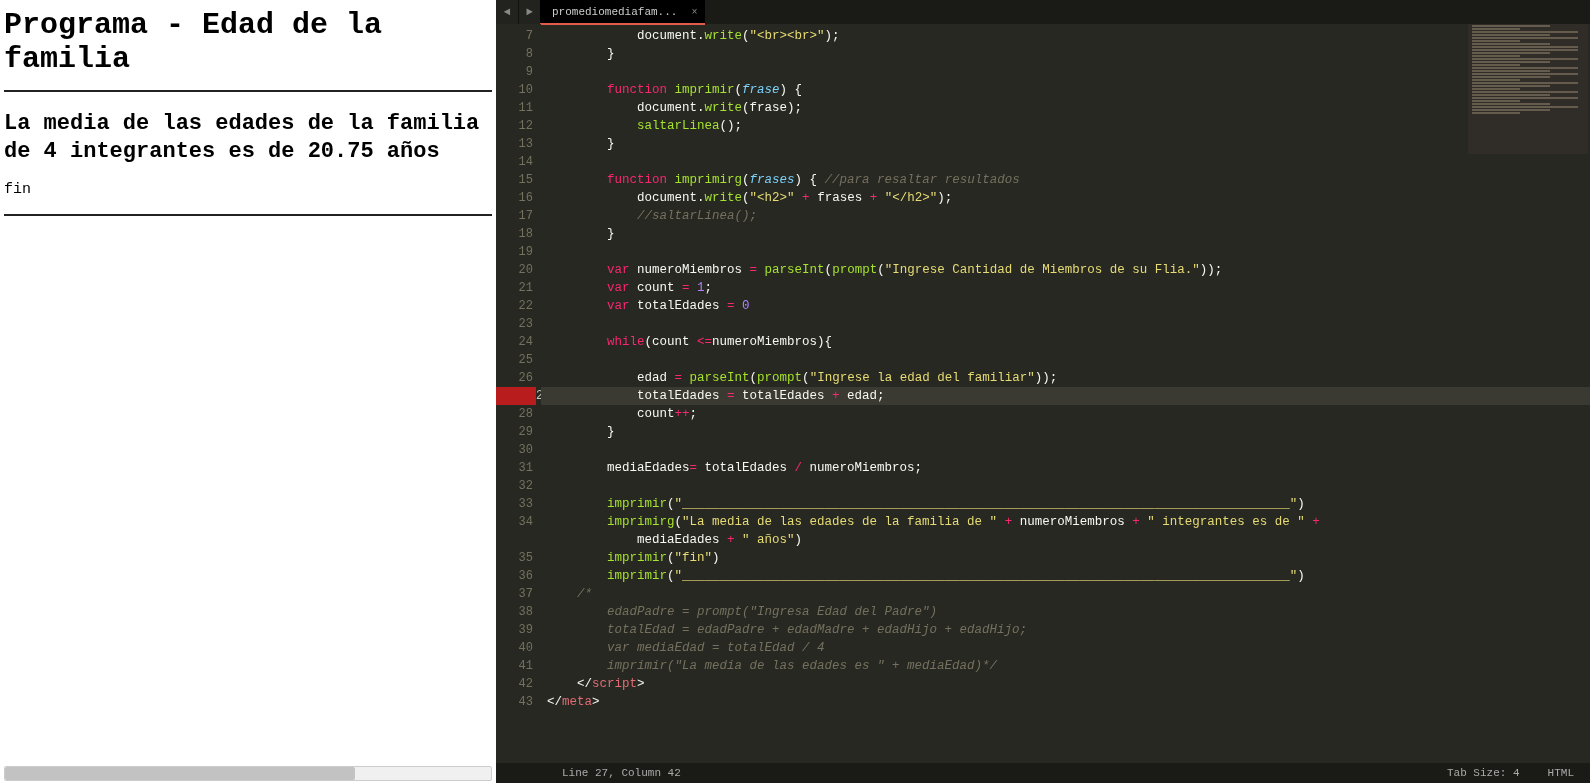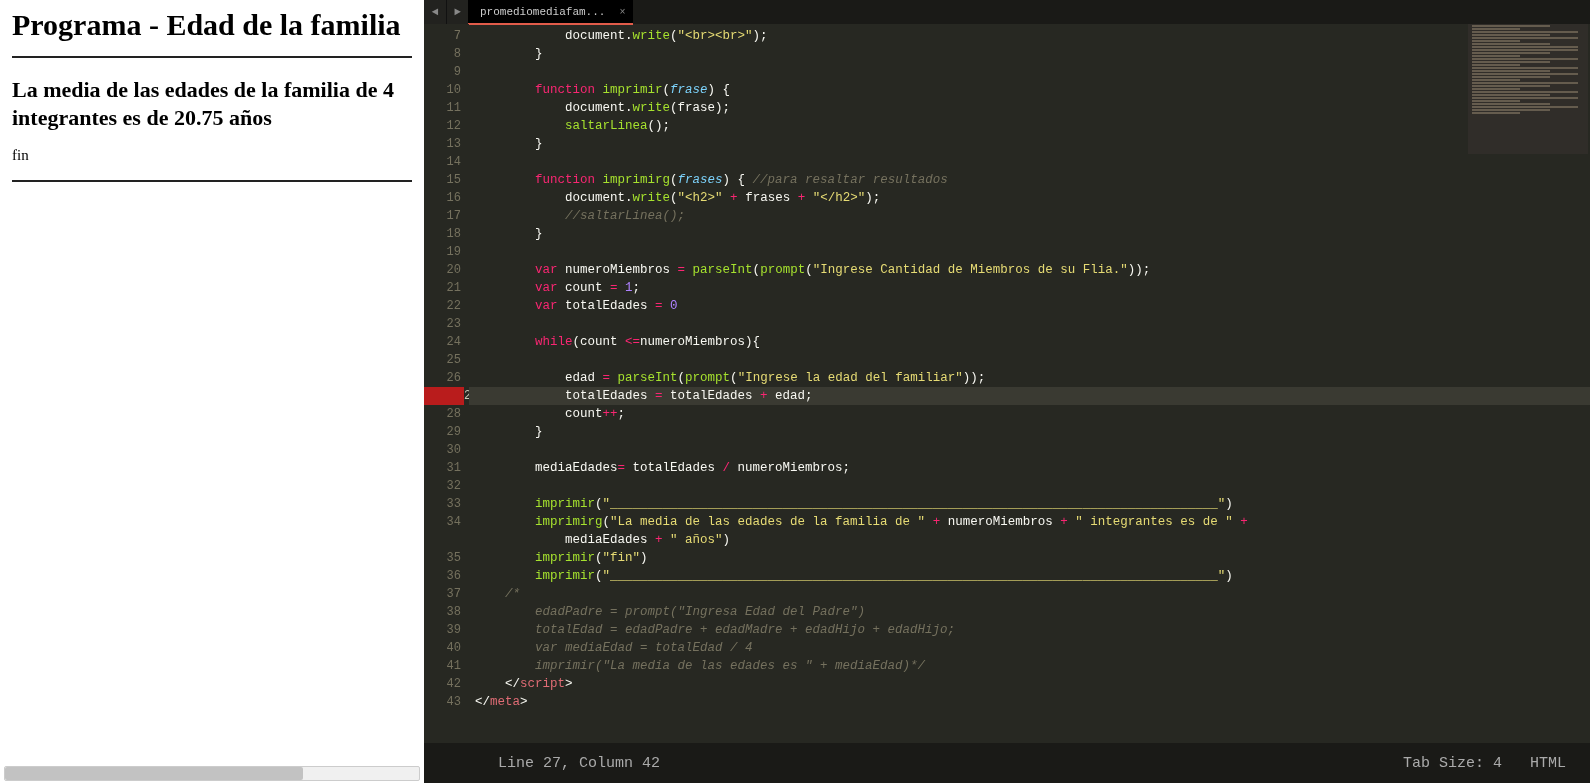--- a/index.html
+++ b/index.html
@@ -1,19 +1,19 @@
 <!DOCTYPE html>
 <html><head>
 <meta charset="utf-8">
 <style>
 * { margin:0; padding:0; box-sizing:border-box; }
 body { font-family:Consolas,"Courier New",monospace; width:1590px; height:783px; display:flex; overflow:hidden; background:#1e1e1e; }
 
 
-.browser { width:424px; height:100%; background:#fff; color:#000; font-family:Liberation Serif, serif; padding:8px 12px; position:relative; overflow:hidden; }
+.browser { width:496px; height:100%; background:#fff; color:#000; font-family:Liberation Mono, monospace; padding:8px 4px; position:relative; overflow:hidden; }
 .browser h1 { font-size:30px; font-weight:bold; margin-bottom:14px; }
 .browser hr { border:none; border-top:2px solid #222; margin:10px 0 18px; }
 .browser h2 { font-size:22px; font-weight:bold; line-height:1.25; }
 .browser p { font-size:15px; margin-top:16px; margin-bottom:16px; }
 .hscroll { position:absolute; left:4px; right:4px; bottom:2px; height:15px; background:#f0f0f0; border:1px solid #ccc; border-radius:2px; }
 .hscroll .thumb { position:absolute; left:0; width:72%; height:100%; background:#c2c2c2; border-radius:2px; }
 
 
 .editor { flex:1; height:100%; background:#272822; color:#f8f8f2; display:flex; flex-direction:column; position:relative; }
 
@@ -37,21 +37,21 @@
 
 
 .kw{color:#f92672;} .fn{color:#a6e22e;font-family:Liberation Mono, monospace;} .pr{color:#7dd3fc;font-style:italic;} .op{color:#f92672;} .str{color:#e6db74;} .num{color:#ae81ff;} .cm{color:#75715e;font-style:italic;} .id{color:#f8f8f2;} .tag2{color:#e06c75;}
 
 
 .minimap { position:absolute; top:24px; right:2px; width:120px; height:130px; background:rgba(60,50,50,.45); pointer-events:none; overflow:hidden; }
 .minimap div { height:2px; margin:1px 4px; background:rgba(200,180,150,.35); }
 .minimap div.s { width:40%; } .minimap div.m { width:65%; } .minimap div.l { width:88%; }
 
 
-.status { height:40px; background:#1a1a17; color:#aaa; display:flex; align-items:center; font-size:15px; padding:0 24px; }
+.status { height:20px; background:#1a1a17; color:#aaa; display:flex; align-items:center; font-size:11px; padding:0 16px; }
 .status .left { flex:1; padding-left:50px; }
 .status .grp { margin-left:28px;text-align:right; }
 </style>
 </head>
 <body>
 
 <div class="browser">
   <h1>Programa - Edad de la familia</h1>
   <hr>
   <h2>La media de las edades de la familia de 4 integrantes es de 20.75 años</h2>

